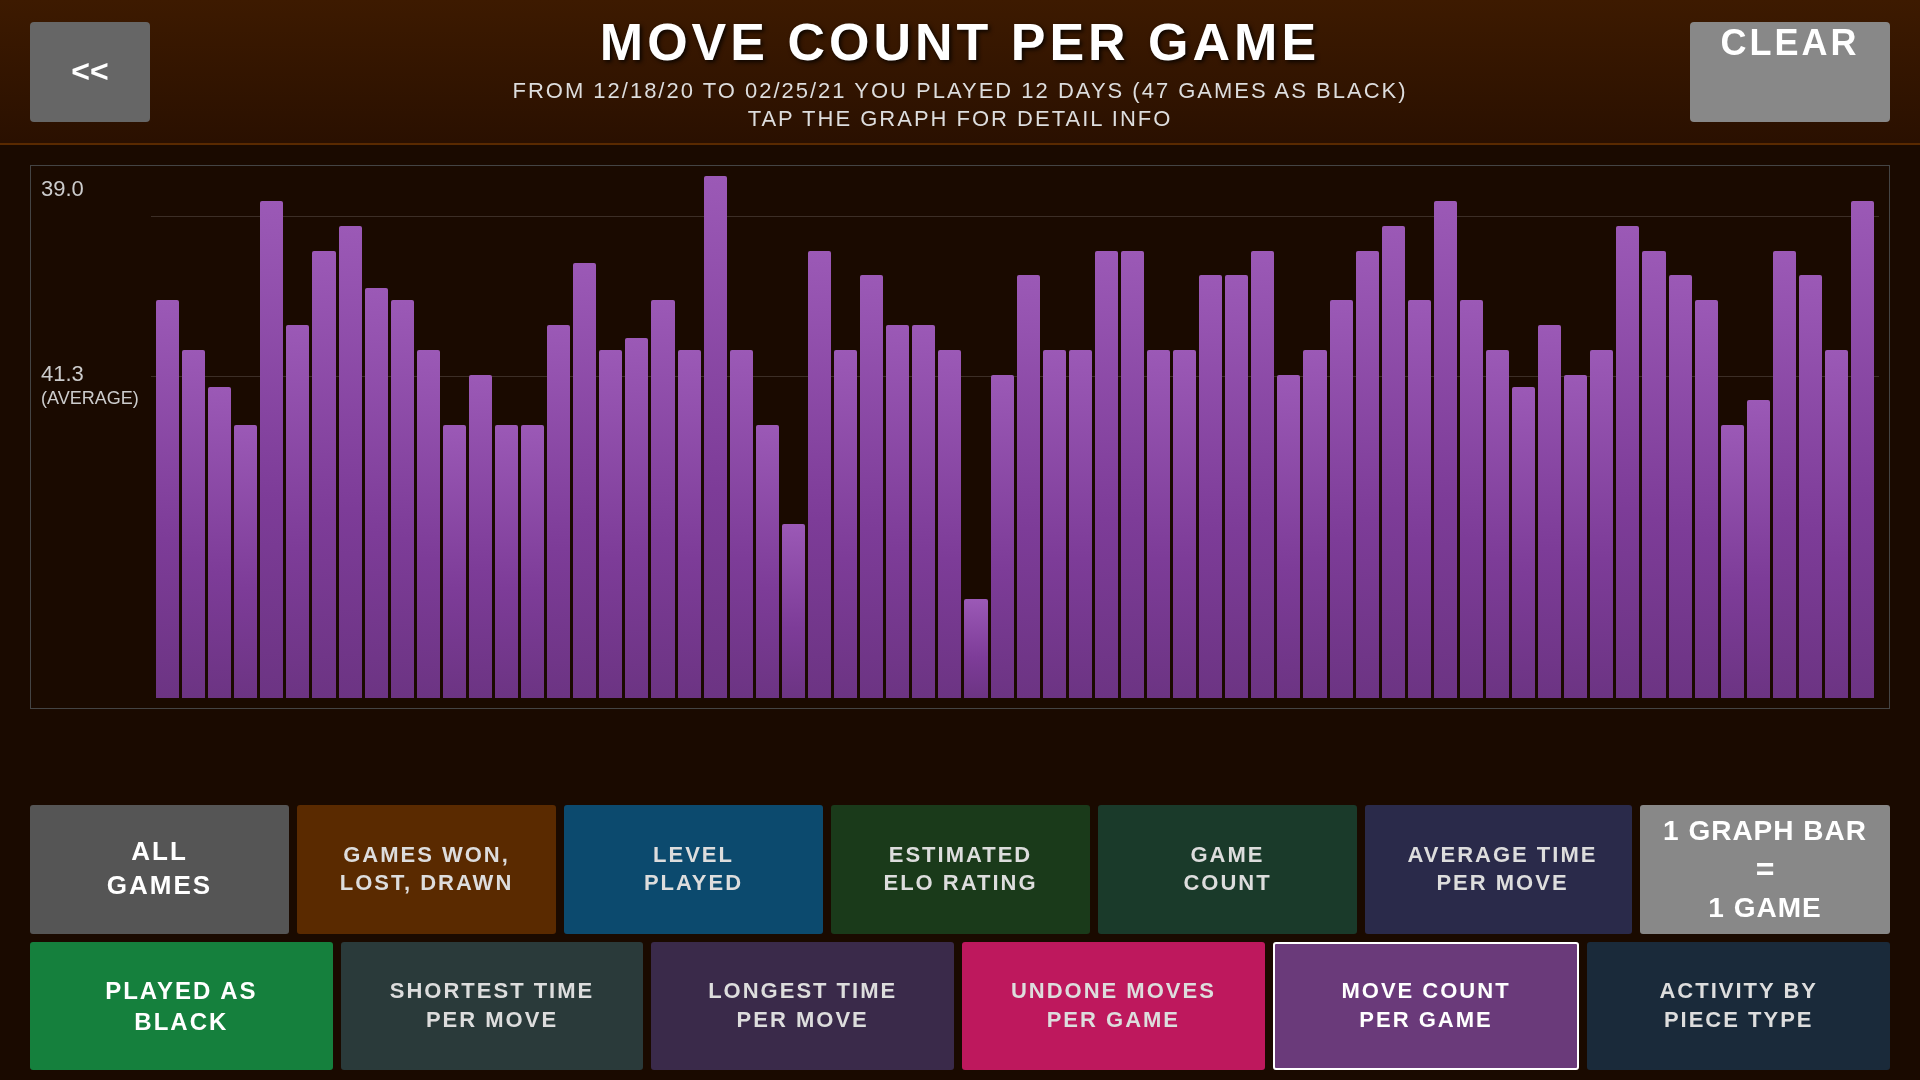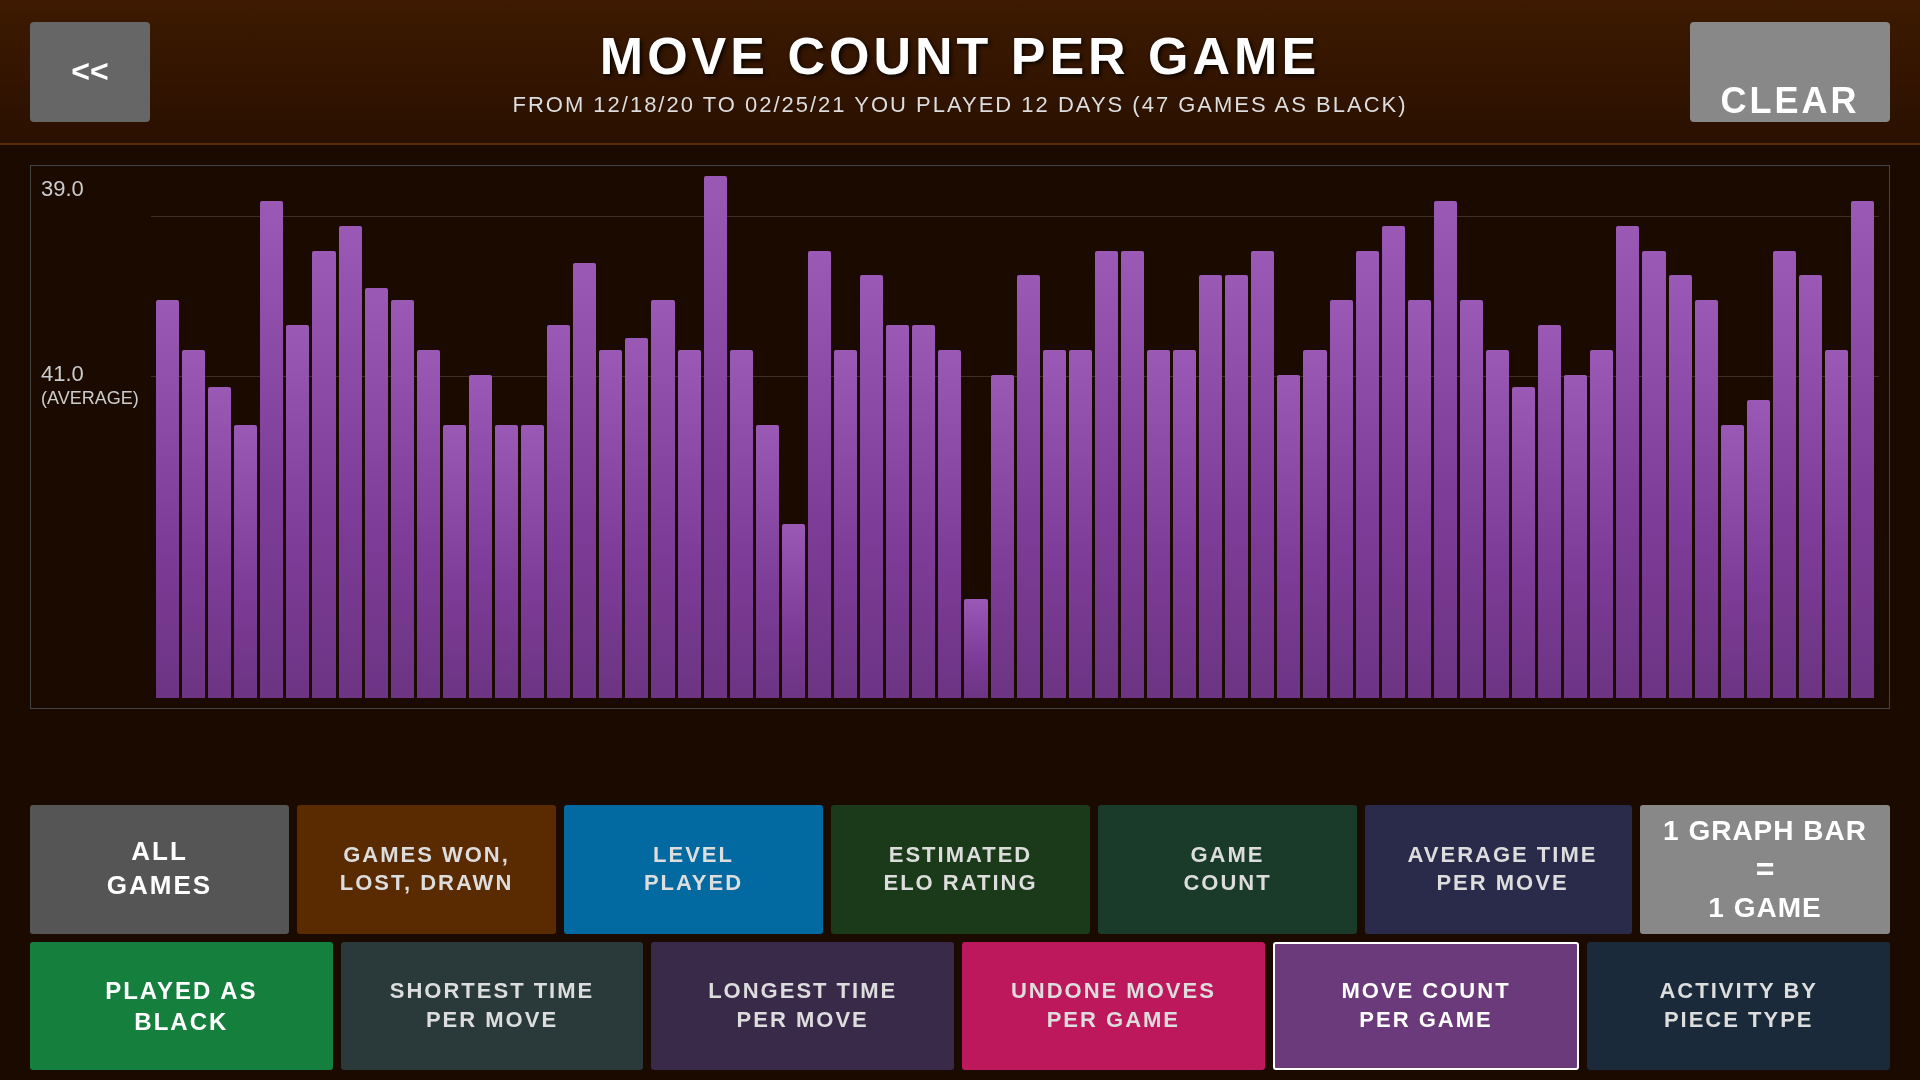--- a/index.html
+++ b/index.html
@@ -70,21 +70,21 @@
       background: #888;
       border: none;
       color: #fff;
       font-size: 36px;
       font-weight: bold;
       letter-spacing: 3px;
       width: 200px;
       height: 100px;
       cursor: pointer;
       display: flex;
-      align-items: flex-end;
+      align-items: flex-start;
       justify-content: center;
       border-radius: 4px;
     }
 
     
     .chart-container {
       margin: 20px 30px;
       background: #1a0a00;
       border: 1px solid #444;
       height: 544px;
@@ -159,21 +159,21 @@
       display: flex;
       align-items: center;
       justify-content: center;
       border-radius: 3px;
       line-height: 1.3;
       color: #ddd;
       padding: 8px;
     }
     .btn-all-games { background: #555; color: #fff; font-size: 26px; }
     .btn-games-won { background: #5a2a00; }
-    .btn-level { background: #0369a1; }
+    .btn-level { background: #0c4a6e; }
     .btn-elo { background: #1a3a1a; }
     .btn-game-count { background: #1a3a2a; }
     .btn-avg-time { background: #2a2a4a; padding-left: 16px; }
     .btn-played-as { background: #15803d; color: #fff; font-size: 24px; }
     .btn-shortest { background: #2a3a3a; }
     .btn-longest { background: #3a2a4a; }
     .btn-undone { background: #be185d; }
     .btn-move-count { background: #6a3a7a; color: #fff; border: 2px solid #fff; }
     .btn-activity { background: #1a2a3a; }
 
@@ -204,31 +204,32 @@
 </head>
 <body>
 
 <div class="header">
   <button class="back-btn">
     <span>&lt;&lt;</span>
   </button>
   <div class="header-center">
     <div class="header-title">MOVE COUNT PER GAME</div>
     <div class="header-subtitle">FROM 12/18/20 TO 02/25/21 YOU PLAYED 12 DAYS (47 GAMES AS BLACK)</div>
+    <div class="header-tap">TAP THE GRAPH FOR DETAIL INFO</div>
   </div>
   <button class="clear-btn">
     <span>CLEAR</span>
   </button>
 </div>
 
 <div class="chart-container">
   <span class="chart-y-label chart-y-max">39.0</span>
   <div class="chart-gridline" style="top: 50px;"></div>
   <div class="chart-gridline" style="top: 210px;"></div>
-  <span class="chart-y-label chart-y-avg">41.0</span>
+  <span class="chart-y-label chart-y-avg">41.3</span>
   <span class="chart-y-avg-label">(AVERAGE)</span>
   <div class="bars-area" id="bars-area">
       <div class="bar" style="height: 76.1905%;"></div>
       <div class="bar" style="height: 66.6667%;"></div>
       <div class="bar" style="height: 59.5238%;"></div>
       <div class="bar" style="height: 52.381%;"></div>
       <div class="bar" style="height: 95.2381%;"></div>
       <div class="bar" style="height: 71.4286%;"></div>
       <div class="bar" style="height: 85.7143%;"></div>
       <div class="bar" style="height: 90.4762%;"></div>

